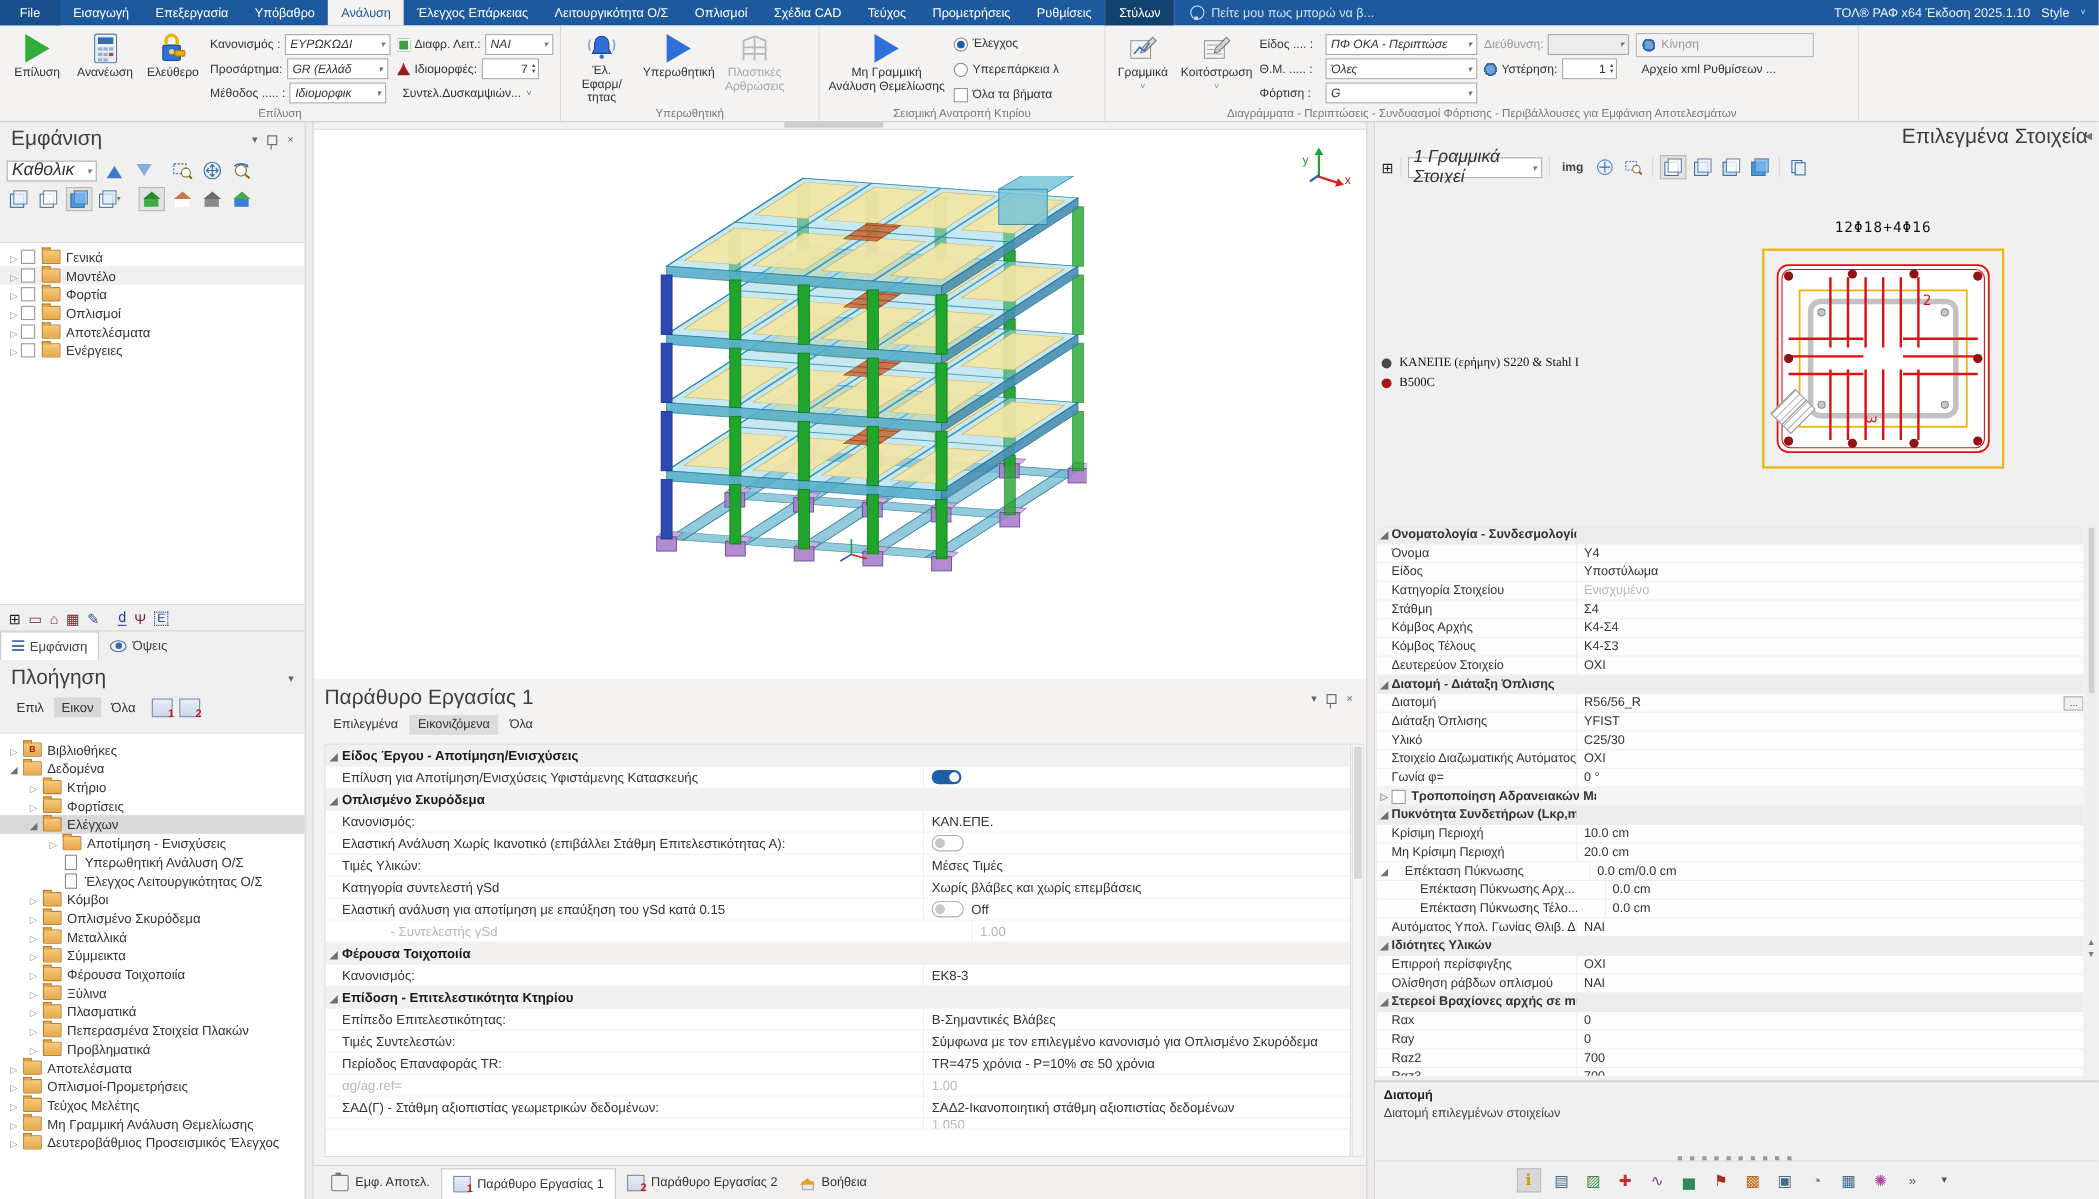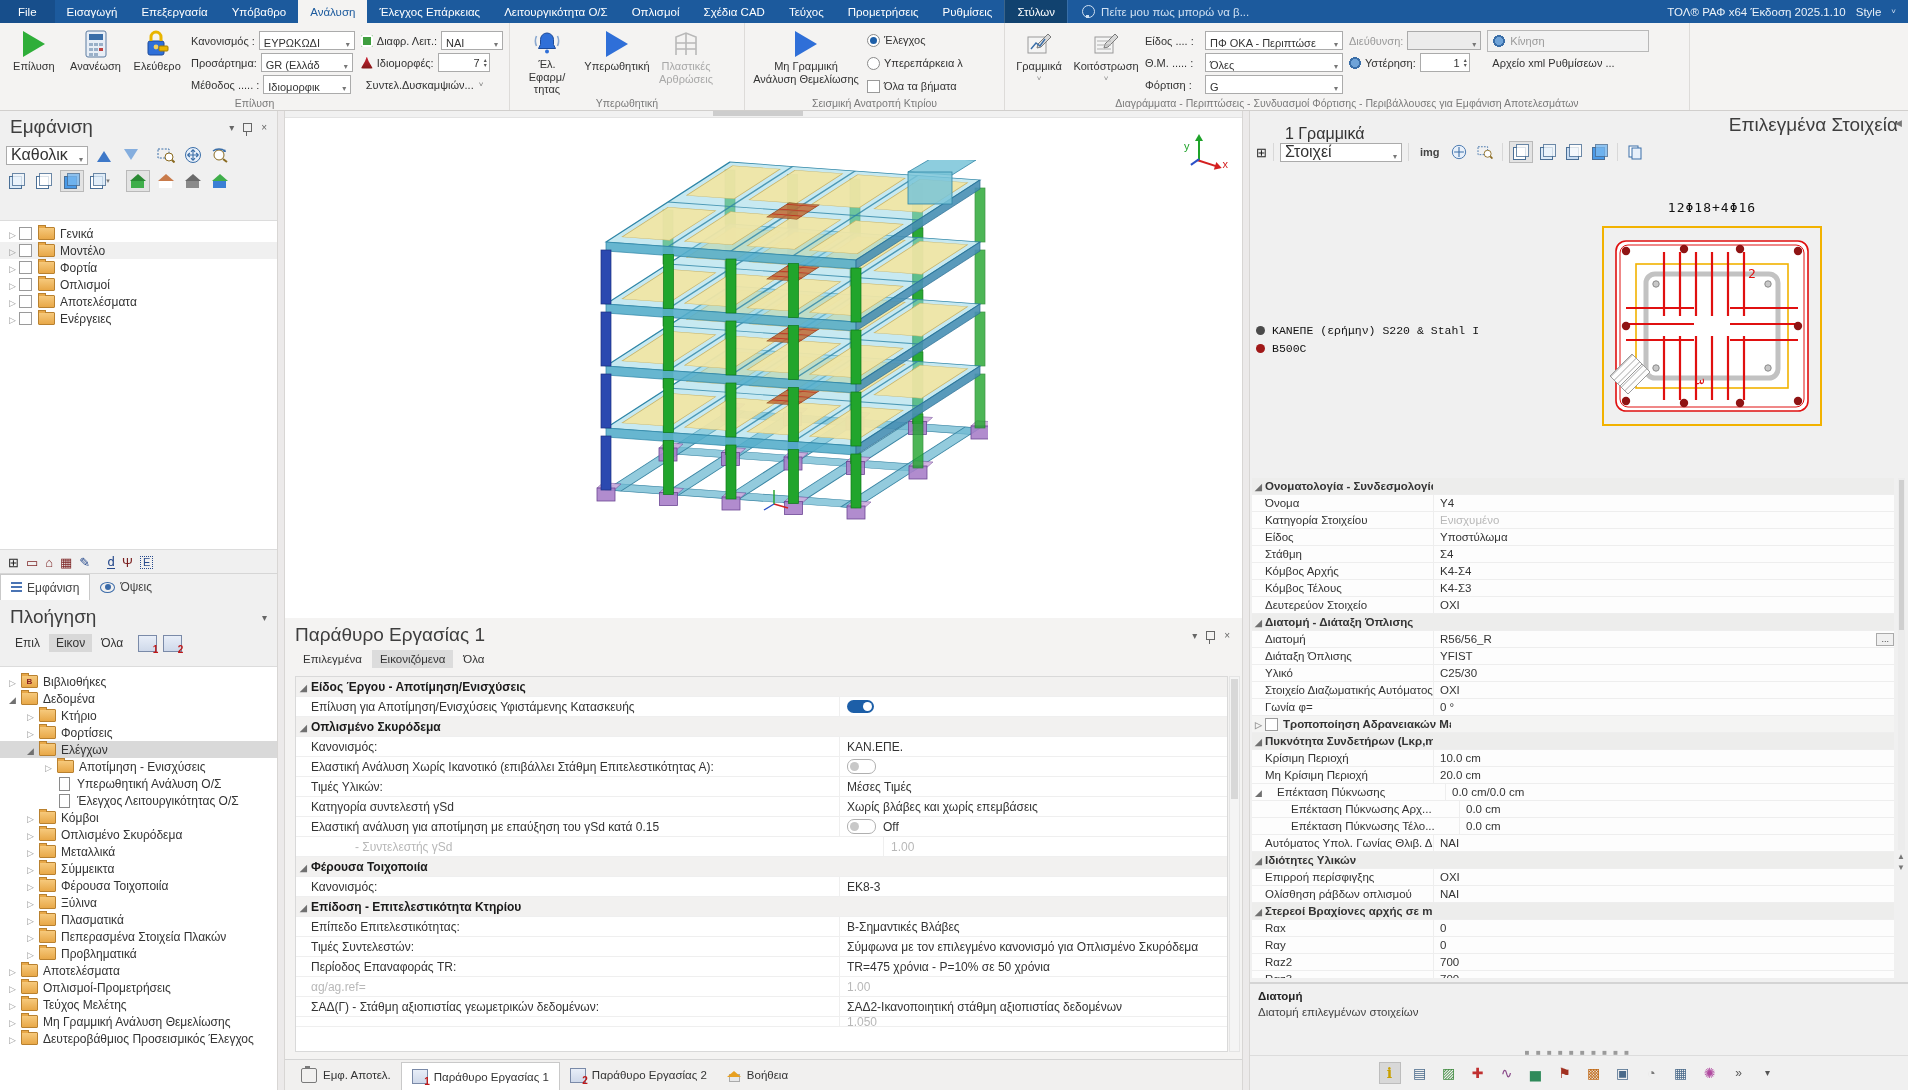--- a/index.html
+++ b/index.html
@@ -25,22 +25,22 @@
   .rgroup{position:relative;border-right:1px solid #dddbd9;padding:3px 6px 15px 6px;display:flex;gap:6px;flex:none;}
   .rgroup-label{position:absolute;bottom:1px;left:0;right:0;text-align:center;font-size:10.5px;color:#7a7a7a;white-space:nowrap;}
   .bigbtn{width:56px;display:flex;flex-direction:column;align-items:center;gap:1px;text-align:center;padding-top:3px;
           line-height:12px;cursor:default;}
   .bigbtn.dim{color:#a8a8a8;}
   .bicon{width:32px;height:30px;display:flex;align-items:center;justify-content:center;}
   .play{width:0;height:0;border-style:solid;border-width:13px 0 13px 22px;border-color:transparent transparent transparent #2fae39;}
   .play.blue{border-left-color:#2f6fd8;}
   .fcol{display:flex;flex-direction:column;gap:3px;padding-top:5px;}
   .frow{display:flex;align-items:center;gap:4px;height:19px;white-space:nowrap;}
-  .dd{background:#fff;border:1px solid #ababab;height:17px;display:flex;align-items:flex-end;gap:4px;
-      padding:0 4px;justify-content:space-between;cursor:default;}
+  .dd{background:#fff;border:1px solid #ababab;height:17px;display:flex;align-items:center;gap:4px;
+      padding:0 4px;justify-content:space-between;cursor:default;font-style:italic;}
   .dd .car{font-size:8px;color:#777;}
   .dd.disabled{background:#ececec;color:#9a9a9a;}
   .spin{background:#fff;border:1px solid #ababab;height:17px;display:flex;align-items:center;padding:0 2px 0 6px;gap:4px;}
   .spin .arrows{display:flex;flex-direction:column;font-size:6px;line-height:5px;color:#555;}
   .miniic{width:12px;height:12px;flex:none;border-radius:2px;}
   .mini-grid{background:#3f9e3f;box-shadow:inset 0 0 0 2px #fff,inset 0 0 0 3px #3f9e3f;}
   .mini-tower{background:linear-gradient(#c23,#801818);clip-path:polygon(50% 0,65% 40%,100% 100%,0 100%,35% 40%);}
   .mini-cam{background:radial-gradient(circle at 50% 50%,#6fa3d8 0 4px,#3a6ea8 4px 6px,transparent 6px);}
   .radio{width:11px;height:11px;border:1px solid #8a8a8a;border-radius:50%;background:#fff;position:relative;flex:none;}
   .radio.on::after{content:'';position:absolute;inset:2px;border-radius:50%;background:#1d5fa8;}
@@ -172,21 +172,21 @@
   
   #right-panel{position:absolute;left:1248px;top:110px;right:0;bottom:0;background:#f0f0f0;overflow:hidden;}
   #right-panel .hdr{display:flex;align-items:center;justify-content:flex-end;padding:4px 10px 0 12px;}
   .rtoolbar{display:flex;align-items:center;gap:4px;padding:5px 8px;border-bottom:1px solid #e2e2e2;}
   .rt-dd{width:112px;}
   .imgbtn{font-size:11px;font-weight:bold;color:#444;padding:1px 4px;border:1px solid transparent;}
   .vbar{width:1px;height:18px;background:#d8d8d8;margin:0 2px;}
   #drawing-area{position:absolute;left:0;right:0;top:56px;height:310px;background:#f0f0f0;}
   .dwg-title{position:absolute;left:352px;width:224px;top:34px;text-align:center;
              font-family:"DejaVu Sans Mono",monospace;font-size:13px;letter-spacing:1px;color:#111;}
-  .legend{position:absolute;left:8px;top:155px;font-family:Liberation Mono, monospace;font-size:11.5px;color:#111;}
+  .legend{position:absolute;left:8px;top:155px;font-family:Liberation Serif, serif;font-size:11.5px;color:#111;}
   .lrow{display:flex;align-items:center;gap:7px;height:18px;white-space:nowrap;}
   .ldot{width:9px;height:9px;border-radius:50%;flex:none;}
   .callout{position:absolute;color:#e01010;font-size:13px;font-family:"DejaVu Sans Mono",monospace;}
   .c3{transform:rotate(90deg);}
   #prop-table{position:absolute;left:4px;right:14px;top:368px;height:500px;background:#fdfdfd;overflow:hidden;}
   .prow{display:flex;align-items:center;height:16px;border-bottom:1px solid #eeeeee;font-size:11.5px;background:#fdfdfd;}
   .prow .exp{width:13px;}
   .plabel{flex:0 0 168px;overflow:hidden;white-space:nowrap;color:#333;}
   .pvalue{flex:1;border-left:1px solid #eeeeee;padding-left:6px;display:flex;align-items:center;gap:4px;
           overflow:hidden;white-space:nowrap;align-self:stretch;}
@@ -1343,36 +1343,36 @@
         <div class="prow">
           <span class="exp exp-n"></span>
 
           <span class="plabel">Όνομα</span>
           <span class="pvalue">
             <span>Υ4</span>
 
           </span>
         </div>
 
+        <div class="prow">
+          <span class="exp exp-n"></span>
+
+          <span class="plabel">Είδος</span>
+          <span class="pvalue">
+            <span>Υποστύλωμα</span>
+
+          </span>
+        </div>
+
         <div class="prow muted">
           <span class="exp exp-n"></span>
 
           <span class="plabel">Κατηγορία Στοιχείου</span>
           <span class="pvalue">
             <span>Ενισχυμένο</span>
-
-          </span>
-        </div>
-
-        <div class="prow">
-          <span class="exp exp-n"></span>
-
-          <span class="plabel">Είδος</span>
-          <span class="pvalue">
-            <span>Υποστύλωμα</span>
 
           </span>
         </div>
 
         <div class="prow">
           <span class="exp exp-n"></span>
 
           <span class="plabel">Στάθμη</span>
           <span class="pvalue">
             <span>Σ4</span>

